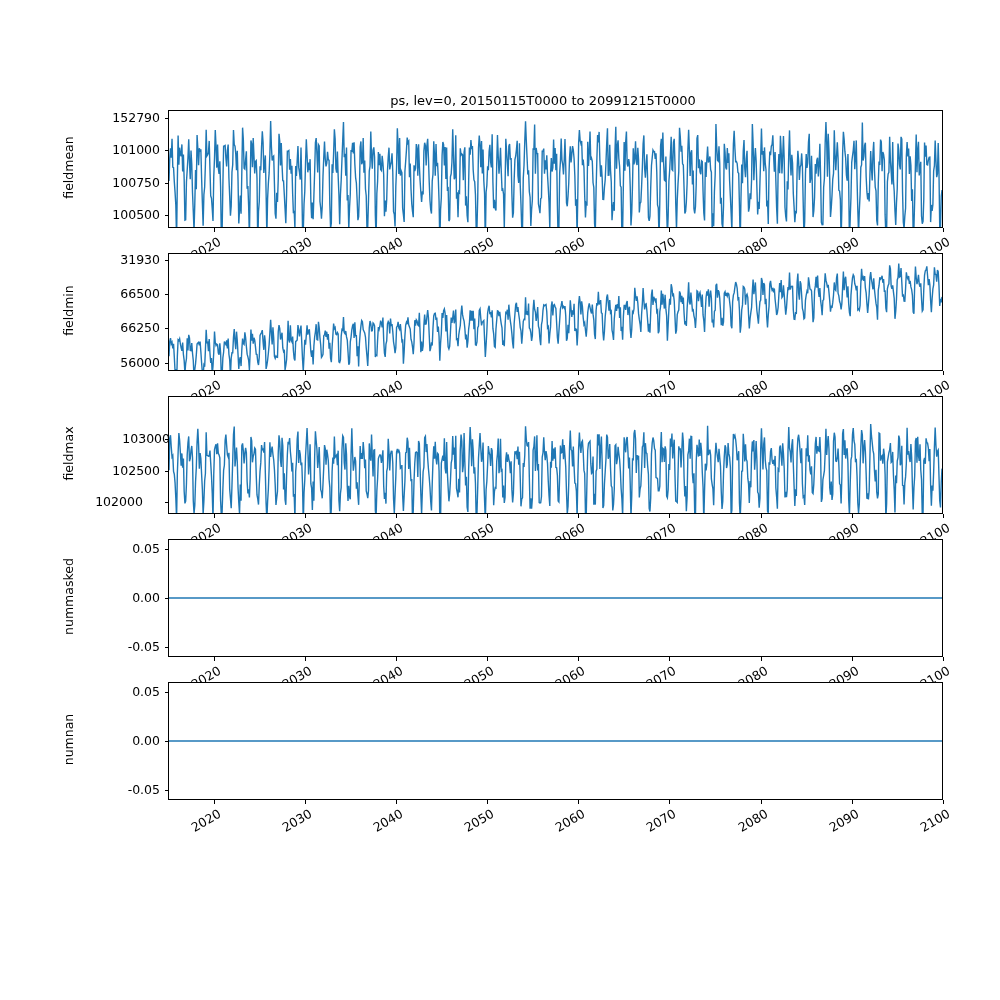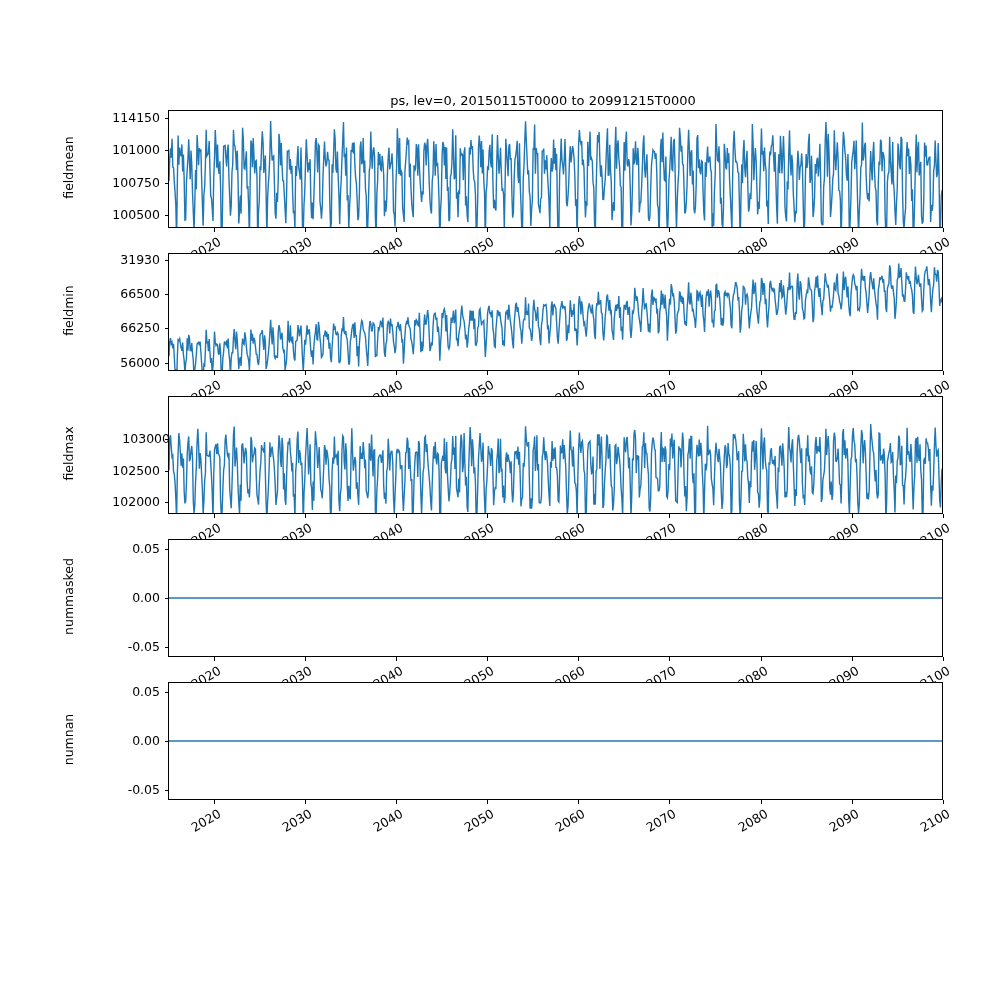--- a/index.html
+++ b/index.html
@@ -97,21 +97,21 @@
       <svg viewBox="0 0 775 118" preserveAspectRatio="none">
         <path d="M0.00,71.27 L0.76,47.95 L1.52,37.85 L2.28,47.46 L3.04,28.37 L3.80,57.09 L4.56,57.67 L5.32,71.86 L6.08,82.82 L6.84,95.55 L7.61,131.58 L8.37,71.60 L9.13,24.86 L9.89,54.55 L10.65,37.32 L11.41,44.12 L12.17,46.06 L12.93,33.98 L13.69,61.54 L14.45,44.20 L15.21,69.39 L15.97,110.99 L16.73,110.65 L17.49,72.29 L18.25,60.12 L19.01,47.58 L19.77,28.68 L20.53,51.76 L21.30,69.37 L22.06,40.23 L22.82,54.04 L23.58,83.52 L24.34,101.98 L25.10,122.21 L25.86,94.49 L26.62,60.01 L27.38,79.56 L28.14,24.51 L28.90,37.60 L29.66,55.27 L30.42,37.83 L31.18,41.48 L31.94,38.93 L32.70,68.51 L33.46,93.24 L34.22,116.75 L34.99,85.05 L35.75,77.36 L36.51,54.23 L37.27,19.16 L38.03,45.77 L38.79,44.53 L39.55,42.49 L40.31,30.42 L41.07,59.34 L41.83,86.24 L42.59,88.82 L43.35,99.48 L44.11,111.87 L44.87,67.03 L45.63,48.16 L46.39,19.37 L47.15,35.72 L47.91,57.61 L48.68,34.07 L49.44,58.12 L50.20,63.91 L50.96,51.11 L51.72,76.83 L52.48,130.45 L53.24,123.59 L54.00,76.31 L54.76,35.67 L55.52,35.44 L56.28,34.98 L57.04,47.82 L57.80,56.49 L58.56,39.88 L59.32,34.21 L60.08,68.26 L60.84,86.62 L61.60,106.56 L62.37,96.53 L63.13,62.07 L63.89,54.54 L64.65,19.47 L65.41,34.19 L66.17,35.91 L66.93,43.35 L67.69,60.30 L68.45,40.54 L69.21,69.91 L69.97,114.48 L70.73,100.15 L71.49,86.06 L72.25,104.57 L73.01,62.21 L73.77,16.95 L74.53,28.96 L75.29,58.32 L76.05,59.16 L76.82,49.51 L77.58,41.04 L78.34,79.17 L79.10,76.32 L79.86,97.05 L80.62,129.06 L81.38,73.13 L82.14,29.99 L82.90,33.55 L83.66,57.23 L84.42,27.43 L85.18,45.39 L85.94,63.43 L86.70,51.31 L87.46,50.46 L88.22,68.08 L88.98,137.09 L89.74,102.34 L90.51,91.99 L91.27,56.20 L92.03,60.31 L92.79,36.63 L93.55,20.74 L94.31,31.80 L95.07,63.10 L95.83,53.95 L96.59,45.20 L97.35,83.33 L98.11,127.68 L98.87,88.85 L99.63,73.32 L100.39,62.99 L101.15,43.49 L101.91,10.09 L102.67,35.78 L103.43,50.43 L104.20,46.57 L104.96,45.77 L105.72,74.32 L106.48,104.39 L107.24,109.60 L108.00,83.27 L108.76,92.57 L109.52,69.37 L110.28,23.26 L111.04,30.76 L111.80,55.52 L112.56,32.61 L113.32,54.96 L114.08,70.92 L114.84,71.05 L115.60,84.91 L116.36,99.73 L117.12,114.12 L117.89,85.03 L118.65,40.96 L119.41,40.95 L120.17,40.19 L120.93,59.72 L121.69,48.85 L122.45,63.68 L123.21,55.72 L123.97,84.19 L124.73,104.11 L125.49,101.46 L126.25,119.51 L127.01,56.02 L127.77,66.04 L128.53,50.26 L129.29,35.57 L130.05,57.35 L130.81,62.49 L131.58,69.77 L132.34,37.07 L133.10,73.50 L133.86,118.93 L134.62,122.29 L135.38,94.61 L136.14,81.74 L136.90,52.29 L137.66,28.66 L138.42,44.90 L139.18,62.40 L139.94,52.50 L140.70,60.27 L141.46,48.99 L142.22,90.58 L142.98,108.96 L143.74,93.15 L144.50,110.10 L145.26,86.49 L146.03,61.74 L146.79,32.00 L147.55,27.52 L148.31,43.63 L149.07,62.53 L149.83,34.16 L150.59,35.50 L151.35,92.07 L152.11,98.86 L152.87,109.47 L153.63,96.92 L154.39,66.47 L155.15,47.63 L155.91,30.96 L156.67,49.06 L157.43,56.38 L158.19,52.99 L158.95,41.60 L159.72,49.71 L160.48,50.12 L161.24,95.03 L162.00,119.42 L162.76,114.20 L163.52,54.21 L164.28,63.15 L165.04,42.89 L165.80,18.64 L166.56,28.20 L167.32,58.50 L168.08,62.77 L168.84,41.10 L169.60,66.37 L170.36,85.19 L171.12,115.10 L171.88,85.16 L172.64,70.53 L173.41,49.37 L174.17,29.90 L174.93,11.30 L175.69,46.95 L176.45,43.43 L177.21,65.74 L177.97,37.10 L178.73,91.05 L179.49,85.35 L180.25,120.36 L181.01,98.11 L181.77,84.24 L182.53,39.68 L183.29,41.49 L184.05,32.44 L184.81,43.09 L185.57,31.84 L186.33,54.26 L187.10,67.72 L187.86,73.27 L188.62,90.25 L189.38,111.05 L190.14,107.44 L190.90,84.06 L191.66,36.65 L192.42,30.95 L193.18,54.10 L193.94,51.94 L194.70,27.54 L195.46,62.82 L196.22,50.32 L196.98,79.38 L197.74,86.21 L198.50,120.92 L199.26,117.45 L200.02,90.91 L200.79,61.11 L201.55,56.12 L202.31,20.93 L203.07,45.99 L203.83,58.75 L204.59,39.89 L205.35,36.96 L206.11,46.79 L206.87,106.02 L207.63,130.14 L208.39,83.90 L209.15,71.31 L209.91,41.73 L210.67,55.23 L211.43,43.58 L212.19,59.53 L212.95,60.59 L213.71,45.64 L214.47,52.82 L215.24,64.85 L216.00,107.02 L216.76,91.07 L217.52,102.49 L218.28,89.70 L219.04,61.01 L219.80,46.83 L220.56,37.30 L221.32,59.41 L222.08,55.04 L222.84,51.92 L223.60,42.96 L224.36,61.86 L225.12,102.49 L225.88,105.08 L226.64,117.56 L227.40,76.77 L228.16,57.78 L228.93,17.57 L229.69,35.15 L230.45,64.06 L231.21,27.47 L231.97,65.67 L232.73,60.76 L233.49,62.76 L234.25,98.78 L235.01,105.50 L235.77,112.94 L236.53,61.25 L237.29,51.14 L238.05,40.07 L238.81,26.98 L239.57,32.49 L240.33,31.06 L241.09,67.26 L241.85,53.30 L242.62,79.21 L243.38,94.33 L244.14,102.13 L244.90,108.00 L245.66,55.16 L246.42,60.99 L247.18,58.15 L247.94,33.65 L248.70,38.21 L249.46,65.79 L250.22,33.87 L250.98,55.44 L251.74,71.04 L252.50,82.61 L253.26,92.50 L254.02,81.65 L254.78,84.90 L255.54,40.84 L256.31,32.31 L257.07,35.26 L257.83,55.33 L258.59,34.91 L259.35,28.35 L260.11,47.56 L260.87,71.74 L261.63,90.79 L262.39,100.33 L263.15,104.30 L263.91,71.22 L264.67,64.32 L265.43,30.75 L266.19,45.01 L266.95,65.78 L267.71,33.50 L268.47,56.17 L269.23,52.71 L270.00,68.61 L270.76,91.64 L271.52,134.74 L272.28,100.29 L273.04,87.94 L273.80,45.16 L274.56,31.59 L275.32,34.14 L276.08,55.36 L276.84,36.74 L277.60,69.14 L278.36,37.20 L279.12,79.55 L279.88,78.67 L280.64,112.00 L281.40,110.20 L282.16,66.89 L282.92,63.85 L283.68,51.67 L284.45,18.52 L285.21,44.79 L285.97,69.40 L286.73,67.45 L287.49,24.60 L288.25,89.16 L289.01,82.64 L289.77,107.99 L290.53,82.12 L291.29,83.12 L292.05,37.86 L292.81,44.90 L293.57,43.68 L294.33,44.53 L295.09,70.33 L295.85,41.71 L296.61,36.89 L297.37,96.22 L298.14,86.76 L298.90,106.17 L299.66,113.21 L300.42,72.78 L301.18,37.27 L301.94,44.54 L302.70,29.59 L303.46,38.62 L304.22,35.65 L304.98,59.95 L305.74,70.13 L306.50,71.87 L307.26,85.51 L308.02,121.98 L308.78,117.87 L309.54,88.16 L310.30,37.81 L311.06,25.05 L311.83,34.79 L312.59,57.18 L313.35,30.53 L314.11,63.45 L314.87,39.08 L315.63,70.99 L316.39,84.25 L317.15,136.17 L317.91,82.58 L318.67,75.64 L319.43,56.21 L320.19,60.14 L320.95,41.04 L321.71,34.35 L322.47,51.84 L323.23,57.38 L323.99,23.65 L324.75,72.42 L325.52,98.94 L326.28,90.45 L327.04,99.27 L327.80,101.13 L328.56,54.19 L329.32,24.48 L330.08,45.83 L330.84,63.75 L331.60,53.60 L332.36,37.41 L333.12,60.81 L333.88,80.12 L334.64,79.40 L335.40,84.46 L336.16,119.03 L336.92,78.26 L337.68,28.32 L338.44,40.56 L339.21,53.30 L339.97,66.31 L340.73,35.76 L341.49,33.58 L342.25,49.50 L343.01,47.73 L343.77,84.46 L344.53,108.46 L345.29,103.47 L346.05,69.95 L346.81,49.47 L347.57,45.82 L348.33,39.18 L349.09,30.20 L349.85,65.77 L350.61,73.16 L351.37,32.85 L352.13,75.13 L352.89,94.89 L353.66,120.02 L354.42,119.92 L355.18,68.51 L355.94,55.15 L356.70,30.65 L357.46,10.55 L358.22,30.00 L358.98,47.16 L359.74,64.67 L360.50,60.34 L361.26,81.98 L362.02,87.69 L362.78,116.85 L363.54,100.12 L364.30,90.73 L365.06,37.91 L365.82,39.44 L366.58,13.71 L367.35,63.90 L368.11,37.59 L368.87,43.14 L369.63,43.28 L370.39,94.53 L371.15,98.68 L371.91,104.01 L372.67,89.04 L373.43,88.50 L374.19,40.83 L374.95,40.88 L375.71,38.24 L376.47,63.82 L377.23,50.04 L377.99,59.57 L378.75,45.14 L379.51,65.38 L380.27,78.44 L381.04,93.57 L381.80,119.78 L382.56,63.75 L383.32,47.77 L384.08,61.59 L384.84,57.64 L385.60,28.97 L386.36,53.75 L387.12,37.60 L387.88,60.29 L388.64,43.53 L389.40,96.16 L390.16,132.32 L390.92,118.32 L391.68,63.29 L392.44,50.99 L393.20,27.97 L393.96,49.92 L394.73,54.47 L395.49,64.50 L396.25,49.62 L397.01,28.56 L397.77,56.42 L398.53,93.48 L399.29,96.96 L400.05,86.60 L400.81,73.03 L401.57,47.76 L402.33,35.95 L403.09,52.40 L403.85,44.28 L404.61,35.77 L405.37,39.69 L406.13,48.32 L406.89,65.85 L407.65,96.48 L408.42,89.85 L409.18,127.39 L409.94,80.61 L410.70,32.41 L411.46,19.44 L412.22,30.08 L412.98,33.14 L413.74,30.55 L414.50,55.16 L415.26,49.47 L416.02,57.52 L416.78,86.33 L417.54,108.32 L418.30,93.43 L419.06,94.59 L419.82,31.20 L420.58,55.86 L421.34,42.42 L422.11,20.97 L422.87,49.93 L423.63,48.03 L424.39,51.25 L425.15,73.02 L425.91,77.83 L426.67,114.56 L427.43,122.14 L428.19,80.59 L428.95,50.29 L429.71,24.44 L430.47,32.01 L431.23,21.27 L431.99,50.12 L432.75,66.81 L433.51,55.34 L434.27,67.56 L435.03,89.83 L435.79,89.94 L436.56,77.87 L437.32,70.03 L438.08,52.94 L438.84,32.92 L439.60,17.62 L440.36,65.27 L441.12,65.17 L441.88,34.39 L442.64,59.64 L443.40,72.06 L444.16,111.21 L444.92,99.33 L445.68,92.67 L446.44,101.58 L447.20,38.96 L447.96,15.97 L448.72,58.77 L449.48,35.39 L450.25,29.84 L451.01,48.35 L451.77,56.30 L452.53,76.16 L453.29,77.41 L454.05,126.70 L454.81,121.51 L455.57,73.20 L456.33,31.56 L457.09,60.84 L457.85,31.95 L458.61,20.80 L459.37,53.86 L460.13,56.38 L460.89,49.01 L461.65,53.70 L462.41,76.96 L463.17,116.46 L463.94,103.69 L464.70,75.42 L465.46,37.89 L466.22,54.39 L466.98,48.26 L467.74,30.92 L468.50,52.03 L469.26,54.95 L470.02,37.33 L470.78,49.49 L471.54,103.22 L472.30,94.12 L473.06,92.56 L473.82,76.82 L474.58,57.34 L475.34,33.42 L476.10,24.84 L476.86,58.34 L477.63,67.94 L478.39,53.55 L479.15,43.99 L479.91,71.74 L480.67,108.30 L481.43,111.87 L482.19,107.00 L482.95,78.40 L483.71,55.66 L484.47,47.38 L485.23,39.80 L485.99,41.47 L486.75,41.34 L487.51,48.73 L488.27,43.07 L489.03,62.15 L489.79,95.49 L490.55,98.59 L491.32,129.65 L492.08,92.27 L492.84,35.53 L493.60,28.29 L494.36,52.15 L495.12,21.80 L495.88,52.21 L496.64,70.23 L497.40,71.01 L498.16,46.23 L498.92,99.42 L499.68,126.27 L500.44,107.57 L501.20,71.48 L501.96,60.49 L502.72,44.46 L503.48,26.21 L504.24,59.53 L505.00,60.44 L505.77,31.84 L506.53,28.35 L507.29,54.31 L508.05,94.09 L508.81,120.48 L509.57,90.56 L510.33,74.16 L511.09,61.45 L511.85,17.03 L512.61,26.25 L513.37,41.36 L514.13,35.40 L514.89,53.78 L515.65,54.98 L516.41,78.87 L517.17,104.25 L517.93,102.40 L518.69,92.54 L519.46,73.83 L520.22,39.50 L520.98,19.09 L521.74,40.07 L522.50,66.21 L523.26,42.50 L524.02,39.90 L524.78,74.74 L525.54,60.47 L526.30,99.32 L527.06,104.28 L527.82,97.41 L528.58,74.45 L529.34,27.69 L530.10,24.53 L530.86,58.13 L531.62,49.25 L532.38,61.87 L533.15,64.25 L533.91,50.62 L534.67,51.41 L535.43,81.82 L536.19,103.72 L536.95,111.39 L537.71,52.20 L538.47,67.08 L539.23,49.17 L539.99,36.03 L540.75,52.43 L541.51,50.76 L542.27,46.24 L543.03,59.53 L543.79,62.26 L544.55,121.47 L545.31,103.94 L546.07,117.32 L546.84,81.73 L547.60,64.93 L548.36,13.32 L549.12,36.23 L549.88,50.20 L550.64,51.11 L551.40,35.97 L552.16,53.25 L552.92,94.38 L553.68,88.14 L554.44,114.84 L555.20,118.46 L555.96,96.45 L556.72,33.40 L557.48,41.64 L558.24,57.62 L559.00,59.53 L559.76,37.77 L560.53,52.89 L561.29,42.88 L562.05,70.77 L562.81,86.72 L563.57,103.71 L564.33,121.61 L565.09,68.69 L565.85,33.56 L566.61,20.23 L567.37,38.04 L568.13,51.48 L568.89,51.40 L569.65,53.54 L570.41,62.51 L571.17,63.34 L571.93,96.75 L572.69,134.50 L573.45,89.08 L574.21,54.48 L574.98,73.57 L575.74,40.68 L576.50,29.55 L577.26,58.46 L578.02,67.26 L578.78,48.78 L579.54,40.55 L580.30,75.34 L581.06,102.34 L581.82,98.45 L582.58,83.59 L583.34,89.74 L584.10,69.16 L584.86,13.20 L585.62,32.57 L586.38,70.37 L587.14,50.30 L587.90,37.69 L588.67,50.86 L589.43,78.32 L590.19,105.20 L590.95,92.41 L591.71,99.55 L592.47,72.81 L593.23,47.15 L593.99,17.83 L594.75,44.38 L595.51,40.63 L596.27,61.15 L597.03,37.03 L597.79,53.21 L598.55,60.05 L599.31,97.11 L600.07,90.97 L600.83,114.92 L601.59,60.25 L602.36,41.13 L603.12,44.91 L603.88,35.88 L604.64,34.04 L605.40,24.61 L606.16,45.59 L606.92,61.79 L607.68,41.61 L608.44,71.56 L609.20,98.48 L609.96,114.72 L610.72,59.78 L611.48,43.74 L612.24,63.29 L613.00,25.24 L613.76,39.96 L614.52,63.45 L615.28,46.35 L616.05,25.58 L616.81,49.00 L617.57,97.86 L618.33,107.25 L619.09,112.31 L619.85,71.57 L620.61,79.73 L621.37,42.36 L622.13,19.73 L622.89,49.65 L623.65,65.48 L624.41,44.55 L625.17,53.02 L625.93,84.12 L626.69,97.26 L627.45,113.13 L628.21,102.67 L628.97,103.24 L629.74,59.92 L630.50,40.40 L631.26,50.51 L632.02,70.12 L632.78,57.20 L633.54,54.94 L634.30,43.15 L635.06,56.40 L635.82,92.45 L636.58,127.22 L637.34,112.35 L638.10,64.43 L638.86,43.87 L639.62,57.77 L640.38,52.71 L641.14,31.92 L641.90,23.11 L642.66,73.18 L643.42,68.92 L644.19,45.44 L644.95,74.64 L645.71,107.87 L646.47,101.69 L647.23,87.83 L647.99,53.90 L648.75,63.76 L649.51,49.90 L650.27,47.57 L651.03,66.70 L651.79,54.07 L652.55,33.45 L653.31,66.86 L654.07,113.27 L654.83,115.81 L655.59,115.71 L656.35,77.48 L657.11,68.50 L657.88,32.11 L658.64,11.20 L659.40,32.34 L660.16,66.92 L660.92,23.15 L661.68,40.36 L662.44,68.59 L663.20,107.89 L663.96,98.60 L664.72,85.93 L665.48,69.23 L666.24,63.40 L667.00,19.68 L667.76,44.65 L668.52,60.13 L669.28,45.61 L670.04,31.81 L670.80,47.71 L671.57,80.56 L672.33,81.36 L673.09,89.98 L673.85,131.92 L674.61,98.70 L675.37,43.29 L676.13,21.12 L676.89,28.91 L677.65,41.13 L678.41,47.79 L679.17,65.19 L679.93,70.92 L680.69,43.82 L681.45,74.75 L682.21,134.89 L682.97,109.14 L683.73,87.71 L684.49,52.24 L685.26,45.79 L686.02,39.93 L686.78,30.29 L687.54,59.28 L688.30,47.12 L689.06,29.90 L689.82,69.72 L690.58,100.43 L691.34,124.77 L692.10,101.75 L692.86,85.20 L693.62,57.14 L694.38,54.93 L695.14,11.69 L695.90,50.35 L696.66,46.23 L697.42,35.00 L698.18,32.26 L698.95,66.69 L699.71,82.32 L700.47,90.05 L701.23,83.51 L701.99,91.93 L702.75,64.24 L703.51,40.71 L704.27,58.23 L705.03,70.57 L705.79,42.69 L706.55,31.44 L707.31,60.28 L708.07,77.58 L708.83,81.13 L709.59,111.25 L710.35,116.43 L711.11,73.81 L711.87,51.47 L712.63,54.92 L713.40,29.10 L714.16,31.33 L714.92,61.36 L715.68,41.66 L716.44,44.16 L717.20,49.70 L717.96,105.68 L718.72,125.78 L719.48,121.57 L720.24,72.11 L721.00,64.01 L721.76,62.43 L722.52,26.16 L723.28,50.71 L724.04,61.84 L724.80,74.71 L725.56,31.48 L726.32,70.85 L727.09,81.92 L727.85,101.79 L728.61,115.84 L729.37,93.65 L730.13,79.15 L730.89,33.17 L731.65,39.97 L732.41,54.85 L733.17,59.40 L733.93,26.33 L734.69,28.59 L735.45,82.67 L736.21,113.12 L736.97,119.17 L737.73,106.91 L738.49,98.99 L739.25,46.10 L740.01,31.47 L740.78,46.16 L741.54,38.18 L742.30,63.94 L743.06,46.05 L743.82,55.33 L744.58,91.55 L745.34,79.71 L746.10,124.17 L746.86,118.35 L747.62,90.09 L748.38,53.06 L749.14,23.91 L749.90,62.29 L750.66,39.60 L751.42,31.38 L752.18,65.63 L752.94,58.21 L753.70,51.61 L754.47,106.67 L755.23,114.74 L755.99,112.26 L756.75,89.44 L757.51,31.96 L758.27,46.38 L759.03,35.12 L759.79,54.56 L760.55,54.96 L761.31,49.90 L762.07,47.22 L762.83,47.04 L763.59,113.02 L764.35,95.56 L765.11,101.61 L765.87,95.03 L766.63,60.83 L767.39,55.68 L768.16,30.09 L768.92,50.44 L769.68,67.25 L770.44,63.65 L771.20,32.48 L771.96,62.13 L772.72,118.53 L773.48,119.46 L774.24,86.73 L775.00,80.41" fill="none" stroke="#1f77b4" stroke-width="1.4" vector-effect="non-scaling-stroke"></path>
       </svg>
     </div>
     <div class="ytick" style="left: 35px; top: 207.033px; width: 82px;">100500</div>
     <div class="ytickmark" style="left: 121.5px; top: 215.033px;"></div>
     <div class="ytick" style="left: 35px; top: 174.615px; width: 82px;">100750</div>
     <div class="ytickmark" style="left: 121.5px; top: 182.615px;"></div>
     <div class="ytick" style="left: 35px; top: 142.198px; width: 82px;">101000</div>
     <div class="ytickmark" style="left: 121.5px; top: 150.198px;"></div>
-    <div class="ytick" style="left: 35px; top: 109.78px; width: 82px;">114150</div>
+    <div class="ytick" style="left: 35px; top: 109.78px; width: 82px;">152790</div>
     <div class="ytickmark" style="left: 121.5px; top: 117.78px;"></div>
     <div class="ylabel" style="width: 140px; left: -45px; top: 160px;">fieldmean</div>
     <div class="xtickmark" style="left: 170.588px; top: 228px;"></div>
     <div class="xtick" style="left: 110.588px; top: 234px; width: 62px;">2020</div>
     <div class="xtickmark" style="left: 261.765px; top: 228px;"></div>
     <div class="xtick" style="left: 201.765px; top: 234px; width: 62px;">2030</div>
     <div class="xtickmark" style="left: 352.941px; top: 228px;"></div>
     <div class="xtick" style="left: 292.941px; top: 234px; width: 62px;">2040</div>
     <div class="xtickmark" style="left: 444.118px; top: 228px;"></div>
     <div class="xtick" style="left: 384.118px; top: 234px; width: 62px;">2050</div>
@@ -155,21 +155,21 @@
     <div class="xtick" style="left: 657.647px; top: 377px; width: 62px;">2080</div>
     <div class="xtickmark" style="left: 808.824px; top: 371px;"></div>
     <div class="xtick" style="left: 748.824px; top: 377px; width: 62px;">2090</div>
     <div class="xtickmark" style="left: 900px; top: 371px;"></div>
     <div class="xtick" style="left: 840px; top: 377px; width: 62px;">2100</div>
     <div class="panel" style="left: 125px; top: 396px; width: 775px; height: 118px;">
       <svg viewBox="0 0 775 118" preserveAspectRatio="none">
         <path d="M0.00,74.58 L0.76,41.85 L1.52,38.83 L2.28,51.26 L3.04,61.09 L3.80,59.67 L4.56,75.79 L5.32,78.53 L6.08,87.35 L6.84,102.84 L7.61,124.08 L8.37,77.50 L9.13,57.06 L9.89,36.63 L10.65,43.94 L11.41,56.64 L12.17,69.92 L12.93,57.39 L13.69,71.92 L14.45,62.65 L15.21,95.87 L15.97,108.23 L16.73,105.92 L17.49,88.47 L18.25,58.75 L19.01,46.72 L19.77,40.09 L20.53,65.32 L21.30,62.67 L22.06,54.27 L22.82,49.80 L23.58,61.82 L24.34,105.53 L25.10,118.49 L25.86,110.35 L26.62,86.17 L27.38,71.92 L28.14,45.89 L28.90,32.23 L29.66,48.37 L30.42,72.94 L31.18,57.10 L31.94,62.61 L32.70,78.74 L33.46,94.08 L34.22,119.26 L34.99,105.67 L35.75,85.18 L36.51,77.83 L37.27,35.77 L38.03,59.37 L38.79,59.73 L39.55,60.22 L40.31,59.93 L41.07,54.45 L41.83,67.30 L42.59,80.50 L43.35,97.86 L44.11,123.99 L44.87,78.69 L45.63,53.55 L46.39,50.25 L47.15,48.06 L47.91,58.19 L48.68,47.16 L49.44,57.22 L50.20,58.95 L50.96,61.98 L51.72,105.15 L52.48,121.40 L53.24,117.17 L54.00,93.75 L54.76,74.36 L55.52,69.47 L56.28,43.75 L57.04,38.26 L57.80,49.21 L58.56,58.96 L59.32,61.10 L60.08,56.77 L60.84,93.44 L61.60,103.09 L62.37,113.14 L63.13,90.24 L63.89,64.07 L64.65,38.23 L65.41,30.07 L66.17,70.76 L66.93,61.35 L67.69,51.50 L68.45,65.82 L69.21,91.99 L69.97,107.34 L70.73,118.79 L71.49,88.91 L72.25,105.62 L73.01,49.42 L73.77,47.19 L74.53,54.86 L75.29,67.54 L76.05,57.56 L76.82,51.63 L77.58,56.82 L78.34,86.22 L79.10,98.12 L79.86,93.87 L80.62,102.17 L81.38,83.16 L82.14,40.70 L82.90,44.55 L83.66,66.45 L84.42,60.48 L85.18,57.81 L85.94,51.95 L86.70,53.22 L87.46,79.69 L88.22,99.62 L88.98,103.58 L89.74,109.39 L90.51,89.48 L91.27,75.68 L92.03,66.76 L92.79,48.93 L93.55,53.47 L94.31,52.98 L95.07,56.56 L95.83,45.85 L96.59,77.27 L97.35,108.22 L98.11,125.23 L98.87,106.25 L99.63,93.63 L100.39,72.48 L101.15,46.01 L101.91,61.06 L102.67,54.20 L103.43,50.53 L104.20,58.31 L104.96,63.81 L105.72,74.03 L106.48,89.40 L107.24,109.79 L108.00,102.59 L108.76,96.06 L109.52,57.58 L110.28,38.98 L111.04,45.64 L111.80,64.49 L112.56,71.11 L113.32,41.49 L114.08,49.72 L114.84,94.11 L115.60,77.54 L116.36,104.38 L117.12,109.66 L117.89,80.54 L118.65,58.69 L119.41,45.55 L120.17,48.02 L120.93,41.75 L121.69,55.51 L122.45,63.45 L123.21,75.86 L123.97,67.01 L124.73,101.40 L125.49,98.58 L126.25,124.08 L127.01,75.92 L127.77,65.80 L128.53,42.86 L129.29,35.10 L130.05,67.13 L130.81,54.08 L131.58,58.23 L132.34,69.37 L133.10,66.58 L133.86,88.79 L134.62,129.25 L135.38,97.33 L136.14,84.44 L136.90,60.21 L137.66,46.21 L138.42,31.48 L139.18,50.58 L139.94,78.75 L140.70,66.39 L141.46,48.07 L142.22,88.16 L142.98,92.74 L143.74,115.04 L144.50,85.99 L145.26,105.40 L146.03,61.14 L146.79,34.85 L147.55,44.21 L148.31,53.08 L149.07,72.11 L149.83,63.96 L150.59,50.78 L151.35,74.23 L152.11,94.25 L152.87,96.77 L153.63,103.08 L154.39,88.43 L155.15,71.39 L155.91,48.95 L156.67,52.55 L157.43,68.90 L158.19,53.62 L158.95,58.28 L159.72,64.78 L160.48,83.67 L161.24,91.96 L162.00,127.02 L162.76,112.92 L163.52,75.72 L164.28,61.66 L165.04,67.94 L165.80,40.18 L166.56,61.34 L167.32,60.24 L168.08,59.05 L168.84,69.47 L169.60,54.58 L170.36,105.08 L171.12,116.25 L171.88,98.46 L172.64,91.99 L173.41,53.57 L174.17,39.45 L174.93,41.04 L175.69,66.90 L176.45,73.84 L177.21,46.98 L177.97,58.34 L178.73,91.20 L179.49,105.74 L180.25,90.30 L181.01,101.51 L181.77,104.04 L182.53,58.22 L183.29,31.73 L184.05,57.35 L184.81,75.02 L185.57,68.58 L186.33,60.99 L187.10,65.25 L187.86,93.34 L188.62,86.80 L189.38,100.27 L190.14,109.70 L190.90,81.13 L191.66,49.91 L192.42,62.87 L193.18,57.15 L193.94,63.07 L194.70,45.74 L195.46,55.70 L196.22,72.36 L196.98,63.52 L197.74,95.64 L198.50,98.64 L199.26,102.83 L200.02,95.18 L200.79,47.19 L201.55,60.09 L202.31,64.73 L203.07,38.06 L203.83,59.91 L204.59,80.80 L205.35,54.11 L206.11,53.76 L206.87,115.57 L207.63,121.67 L208.39,95.55 L209.15,82.92 L209.91,62.70 L210.67,60.21 L211.43,58.85 L212.19,59.20 L212.95,67.13 L213.71,61.74 L214.47,54.18 L215.24,90.34 L216.00,103.65 L216.76,97.50 L217.52,108.49 L218.28,75.60 L219.04,72.02 L219.80,42.57 L220.56,55.48 L221.32,74.69 L222.08,58.44 L222.84,55.26 L223.60,55.40 L224.36,67.38 L225.12,103.36 L225.88,118.37 L226.64,99.08 L227.40,81.27 L228.16,56.11 L228.93,52.90 L229.69,56.08 L230.45,54.39 L231.21,56.61 L231.97,72.64 L232.73,71.85 L233.49,69.29 L234.25,100.22 L235.01,116.01 L235.77,100.18 L236.53,85.54 L237.29,56.84 L238.05,56.30 L238.81,41.37 L239.57,45.58 L240.33,73.23 L241.09,51.77 L241.85,70.81 L242.62,85.76 L243.38,83.39 L244.14,127.73 L244.90,115.64 L245.66,85.45 L246.42,67.23 L247.18,56.60 L247.94,55.92 L248.70,56.84 L249.46,81.37 L250.22,44.66 L250.98,47.50 L251.74,71.88 L252.50,99.48 L253.26,119.35 L254.02,95.67 L254.78,76.03 L255.54,71.31 L256.31,41.31 L257.07,39.94 L257.83,56.02 L258.59,47.85 L259.35,62.52 L260.11,73.02 L260.87,81.41 L261.63,91.84 L262.39,106.37 L263.15,115.50 L263.91,88.55 L264.67,65.35 L265.43,50.02 L266.19,62.81 L266.95,45.47 L267.71,62.70 L268.47,68.69 L269.23,57.24 L270.00,58.21 L270.76,75.22 L271.52,126.02 L272.28,125.46 L273.04,67.32 L273.80,63.52 L274.56,59.68 L275.32,65.12 L276.08,41.96 L276.84,72.53 L277.60,77.75 L278.36,45.70 L279.12,77.43 L279.88,92.54 L280.64,106.12 L281.40,98.50 L282.16,85.52 L282.92,67.29 L283.68,63.53 L284.45,39.78 L285.21,58.58 L285.97,51.30 L286.73,73.13 L287.49,39.35 L288.25,92.89 L289.01,97.19 L289.77,102.06 L290.53,83.19 L291.29,97.02 L292.05,54.02 L292.81,38.29 L293.57,45.04 L294.33,76.42 L295.09,69.57 L295.85,36.60 L296.61,65.82 L297.37,90.02 L298.14,81.24 L298.90,112.00 L299.66,116.98 L300.42,73.59 L301.18,50.05 L301.94,30.44 L302.70,46.83 L303.46,70.44 L304.22,43.10 L304.98,54.09 L305.74,77.90 L306.50,71.52 L307.26,88.08 L308.02,125.72 L308.78,117.48 L309.54,91.56 L310.30,62.14 L311.06,49.60 L311.83,36.71 L312.59,51.99 L313.35,65.92 L314.11,60.96 L314.87,46.37 L315.63,82.95 L316.39,105.33 L317.15,126.08 L317.91,94.28 L318.67,85.82 L319.43,69.21 L320.19,49.92 L320.95,56.52 L321.71,59.09 L322.47,70.19 L323.23,52.02 L323.99,54.54 L324.75,79.48 L325.52,110.01 L326.28,96.03 L327.04,92.07 L327.80,92.55 L328.56,65.52 L329.32,57.83 L330.08,42.25 L330.84,77.61 L331.60,70.85 L332.36,42.61 L333.12,75.08 L333.88,74.27 L334.64,102.20 L335.40,90.00 L336.16,107.74 L336.92,102.23 L337.68,63.18 L338.44,56.16 L339.21,66.13 L339.97,58.47 L340.73,63.10 L341.49,67.34 L342.25,77.55 L343.01,65.39 L343.77,94.23 L344.53,107.26 L345.29,98.43 L346.05,70.69 L346.81,55.34 L347.57,57.12 L348.33,55.92 L349.09,63.23 L349.85,50.39 L350.61,68.93 L351.37,55.68 L352.13,82.09 L352.89,111.19 L353.66,103.75 L354.42,102.52 L355.18,67.13 L355.94,71.27 L356.70,59.30 L357.46,29.79 L358.22,42.79 L358.98,49.51 L359.74,49.99 L360.50,45.91 L361.26,81.54 L362.02,113.54 L362.78,102.96 L363.54,113.61 L364.30,103.19 L365.06,53.99 L365.82,50.60 L366.58,40.08 L367.35,75.16 L368.11,62.22 L368.87,38.92 L369.63,74.66 L370.39,68.16 L371.15,107.48 L371.91,107.91 L372.67,107.66 L373.43,101.22 L374.19,61.03 L374.95,56.97 L375.71,40.97 L376.47,55.89 L377.23,64.29 L377.99,54.93 L378.75,59.40 L379.51,67.74 L380.27,85.91 L381.04,100.75 L381.80,110.75 L382.56,65.89 L383.32,71.86 L384.08,44.73 L384.84,64.93 L385.60,52.51 L386.36,62.75 L387.12,51.19 L387.88,71.63 L388.64,71.91 L389.40,79.74 L390.16,105.75 L390.92,106.83 L391.68,79.97 L392.44,49.41 L393.20,56.95 L393.96,56.31 L394.73,43.00 L395.49,63.36 L396.25,48.81 L397.01,59.37 L397.77,70.95 L398.53,96.76 L399.29,118.64 L400.05,111.46 L400.81,86.92 L401.57,51.77 L402.33,34.21 L403.09,53.51 L403.85,54.55 L404.61,70.62 L405.37,50.31 L406.13,70.90 L406.89,87.33 L407.65,88.17 L408.42,95.44 L409.18,121.66 L409.94,80.32 L410.70,51.96 L411.46,36.23 L412.22,49.39 L412.98,57.00 L413.74,45.91 L414.50,44.60 L415.26,55.49 L416.02,74.41 L416.78,77.86 L417.54,119.17 L418.30,121.30 L419.06,85.29 L419.82,54.39 L420.58,46.99 L421.34,46.04 L422.11,45.02 L422.87,67.57 L423.63,77.76 L424.39,76.74 L425.15,60.64 L425.91,109.63 L426.67,98.57 L427.43,109.52 L428.19,75.49 L428.95,73.44 L429.71,37.93 L430.47,49.21 L431.23,37.98 L431.99,73.33 L432.75,51.34 L433.51,40.28 L434.27,65.95 L435.03,112.90 L435.79,110.59 L436.56,88.82 L437.32,76.09 L438.08,63.25 L438.84,38.25 L439.60,40.79 L440.36,62.86 L441.12,59.89 L441.88,47.82 L442.64,71.99 L443.40,90.32 L444.16,91.99 L444.92,115.47 L445.68,109.15 L446.44,93.56 L447.20,49.49 L447.96,48.46 L448.72,68.40 L449.48,63.21 L450.25,50.62 L451.01,57.67 L451.77,63.63 L452.53,75.58 L453.29,93.04 L454.05,103.40 L454.81,121.24 L455.57,77.93 L456.33,41.05 L457.09,50.28 L457.85,56.25 L458.61,43.00 L459.37,40.74 L460.13,55.82 L460.89,72.78 L461.65,61.57 L462.41,88.16 L463.17,121.79 L463.94,100.98 L464.70,62.38 L465.46,64.47 L466.22,37.27 L466.98,33.57 L467.74,42.63 L468.50,77.31 L469.26,59.15 L470.02,63.79 L470.78,59.76 L471.54,102.21 L472.30,93.40 L473.06,90.52 L473.82,73.44 L474.58,50.67 L475.34,49.20 L476.10,35.94 L476.86,72.27 L477.63,46.95 L478.39,56.68 L479.15,57.44 L479.91,70.30 L480.67,78.64 L481.43,113.44 L482.19,116.54 L482.95,102.75 L483.71,58.11 L484.47,46.52 L485.23,41.22 L485.99,44.34 L486.75,52.39 L487.51,54.05 L488.27,81.92 L489.03,82.29 L489.79,83.22 L490.55,95.41 L491.32,95.45 L492.08,90.61 L492.84,53.18 L493.60,35.60 L494.36,66.32 L495.12,52.23 L495.88,52.98 L496.64,66.03 L497.40,50.11 L498.16,54.36 L498.92,100.91 L499.68,102.60 L500.44,94.42 L501.20,68.16 L501.96,74.15 L502.72,42.32 L503.48,50.61 L504.24,37.18 L505.00,62.55 L505.77,50.07 L506.53,43.38 L507.29,79.73 L508.05,105.90 L508.81,106.33 L509.57,107.24 L510.33,78.66 L511.09,50.21 L511.85,53.25 L512.61,52.96 L513.37,71.72 L514.13,54.96 L514.89,36.15 L515.65,45.32 L516.41,81.51 L517.17,101.12 L517.93,90.53 L518.69,116.16 L519.46,101.74 L520.22,58.92 L520.98,54.82 L521.74,42.37 L522.50,62.86 L523.26,40.06 L524.02,40.22 L524.78,78.28 L525.54,87.72 L526.30,77.69 L527.06,118.02 L527.82,122.41 L528.58,66.17 L529.34,48.58 L530.10,53.97 L530.86,60.60 L531.62,43.28 L532.38,59.99 L533.15,46.58 L533.91,54.99 L534.67,76.68 L535.43,91.40 L536.19,126.87 L536.95,95.20 L537.71,67.81 L538.47,74.74 L539.23,68.18 L539.99,29.29 L540.75,58.91 L541.51,56.67 L542.27,53.63 L543.03,58.94 L543.79,83.35 L544.55,88.85 L545.31,93.11 L546.07,110.12 L546.84,82.21 L547.60,59.94 L548.36,46.51 L549.12,55.22 L549.88,60.82 L550.64,66.37 L551.40,52.66 L552.16,61.69 L552.92,70.20 L553.68,95.88 L554.44,113.88 L555.20,106.20 L555.96,77.76 L556.72,60.66 L557.48,49.09 L558.24,51.44 L559.00,72.22 L559.76,68.28 L560.53,46.85 L561.29,57.64 L562.05,61.05 L562.81,71.18 L563.57,119.92 L564.33,115.35 L565.09,65.63 L565.85,37.59 L566.61,40.99 L567.37,39.08 L568.13,43.27 L568.89,51.16 L569.65,64.30 L570.41,61.19 L571.17,55.12 L571.93,107.71 L572.69,123.26 L573.45,102.95 L574.21,75.54 L574.98,75.28 L575.74,37.42 L576.50,49.23 L577.26,65.55 L578.02,48.14 L578.78,63.39 L579.54,65.42 L580.30,82.61 L581.06,88.40 L581.82,107.72 L582.58,85.43 L583.34,91.86 L584.10,58.15 L584.86,45.19 L585.62,55.37 L586.38,43.75 L587.14,73.97 L587.90,61.83 L588.67,44.83 L589.43,64.05 L590.19,96.76 L590.95,98.49 L591.71,112.70 L592.47,103.05 L593.23,52.79 L593.99,31.76 L594.75,52.94 L595.51,73.69 L596.27,47.62 L597.03,41.13 L597.79,64.03 L598.55,71.84 L599.31,74.83 L600.07,116.22 L600.83,117.78 L601.59,66.39 L602.36,68.86 L603.12,55.25 L603.88,52.02 L604.64,64.49 L605.40,67.98 L606.16,63.96 L606.92,69.80 L607.68,59.91 L608.44,92.54 L609.20,101.67 L609.96,113.57 L610.72,73.42 L611.48,74.71 L612.24,51.18 L613.00,49.27 L613.76,59.66 L614.52,69.85 L615.28,47.18 L616.05,57.82 L616.81,72.66 L617.57,102.22 L618.33,96.35 L619.09,101.83 L619.85,93.92 L620.61,54.33 L621.37,30.53 L622.13,52.15 L622.89,55.71 L623.65,66.52 L624.41,49.04 L625.17,42.89 L625.93,68.34 L626.69,90.32 L627.45,110.94 L628.21,93.77 L628.97,100.57 L629.74,56.46 L630.50,42.16 L631.26,38.38 L632.02,45.10 L632.78,56.36 L633.54,67.41 L634.30,52.14 L635.06,88.20 L635.82,101.90 L636.58,100.89 L637.34,109.89 L638.10,86.63 L638.86,52.07 L639.62,60.30 L640.38,38.97 L641.14,65.72 L641.90,59.27 L642.66,74.10 L643.42,78.72 L644.19,70.57 L644.95,97.21 L645.71,98.20 L646.47,88.65 L647.23,70.47 L647.99,47.62 L648.75,40.64 L649.51,57.76 L650.27,49.87 L651.03,54.43 L651.79,55.04 L652.55,40.71 L653.31,58.28 L654.07,106.70 L654.83,103.24 L655.59,84.12 L656.35,79.80 L657.11,74.85 L657.88,56.88 L658.64,32.42 L659.40,59.04 L660.16,47.17 L660.92,39.64 L661.68,52.94 L662.44,92.35 L663.20,99.39 L663.96,86.04 L664.72,104.69 L665.48,98.70 L666.24,45.03 L667.00,36.31 L667.76,40.87 L668.52,65.11 L669.28,65.39 L670.04,61.74 L670.80,52.41 L671.57,68.52 L672.33,88.33 L673.09,89.49 L673.85,108.36 L674.61,81.26 L675.37,37.09 L676.13,32.66 L676.89,59.06 L677.65,43.91 L678.41,62.63 L679.17,54.22 L679.93,52.06 L680.69,67.59 L681.45,104.36 L682.21,120.13 L682.97,87.95 L683.73,64.00 L684.49,60.40 L685.26,38.09 L686.02,31.57 L686.78,44.78 L687.54,48.21 L688.30,66.44 L689.06,62.76 L689.82,80.41 L690.58,107.88 L691.34,117.84 L692.10,108.80 L692.86,72.45 L693.62,50.92 L694.38,33.61 L695.14,38.39 L695.90,67.49 L696.66,51.76 L697.42,43.89 L698.18,55.56 L698.95,78.11 L699.71,103.59 L700.47,97.93 L701.23,104.28 L701.99,94.71 L702.75,60.21 L703.51,27.51 L704.27,39.36 L705.03,46.28 L705.79,54.33 L706.55,57.71 L707.31,75.26 L708.07,85.83 L708.83,74.07 L709.59,96.80 L710.35,103.25 L711.11,98.96 L711.87,36.67 L712.63,37.20 L713.40,64.75 L714.16,60.67 L714.92,59.70 L715.68,67.94 L716.44,52.60 L717.20,58.95 L717.96,78.87 L718.72,123.52 L719.48,108.44 L720.24,66.03 L721.00,61.32 L721.76,56.67 L722.52,53.73 L723.28,46.86 L724.04,66.55 L724.80,65.67 L725.56,55.87 L726.32,79.57 L727.09,94.54 L727.85,117.57 L728.61,79.98 L729.37,87.64 L730.13,65.15 L730.89,61.36 L731.65,39.29 L732.41,42.31 L733.17,69.37 L733.93,67.22 L734.69,49.53 L735.45,89.89 L736.21,90.27 L736.97,109.38 L737.73,87.36 L738.49,81.26 L739.25,67.40 L740.01,31.30 L740.78,58.50 L741.54,54.98 L742.30,62.52 L743.06,66.21 L743.82,47.91 L744.58,60.75 L745.34,91.01 L746.10,114.38 L746.86,92.58 L747.62,80.33 L748.38,44.83 L749.14,41.69 L749.90,66.97 L750.66,40.56 L751.42,59.70 L752.18,65.01 L752.94,48.21 L753.70,73.99 L754.47,84.08 L755.23,121.17 L755.99,118.85 L756.75,64.62 L757.51,61.96 L758.27,67.99 L759.03,42.09 L759.79,46.29 L760.55,46.94 L761.31,51.99 L762.07,65.36 L762.83,52.83 L763.59,89.21 L764.35,110.67 L765.11,90.12 L765.87,95.28 L766.63,76.45 L767.39,50.95 L768.16,31.17 L768.92,49.14 L769.68,60.63 L770.44,55.14 L771.20,53.84 L771.96,79.82 L772.72,105.47 L773.48,112.45 L774.24,86.83 L775.00,72.88" fill="none" stroke="#1f77b4" stroke-width="1.4" vector-effect="non-scaling-stroke"></path>
       </svg>
     </div>
-    <div class="ytick" style="left: 35px; top: 493.579px; width: 82px;">102000</div>
+    <div class="ytick" style="left: 35px; top: 493.579px; width: 82px; text-align: center;">102000</div>
     <div class="ytickmark" style="left: 121.5px; top: 501.579px;"></div>
     <div class="ytick" style="left: 35px; top: 462.526px; width: 82px;">102500</div>
     <div class="ytickmark" style="left: 121.5px; top: 470.526px;"></div>
     <div class="ytick" style="left: 45px; top: 431.474px; width: 82px;">103000</div>
     <div class="ytickmark" style="left: 121.5px; top: 439.474px;"></div>
     <div class="ylabel" style="width: 140px; left: -45px; top: 446px;">fieldmax</div>
     <div class="xtickmark" style="left: 170.588px; top: 514px;"></div>
     <div class="xtick" style="left: 110.588px; top: 520px; width: 62px;">2020</div>
     <div class="xtickmark" style="left: 261.765px; top: 514px;"></div>
     <div class="xtick" style="left: 201.765px; top: 520px; width: 62px;">2030</div>

